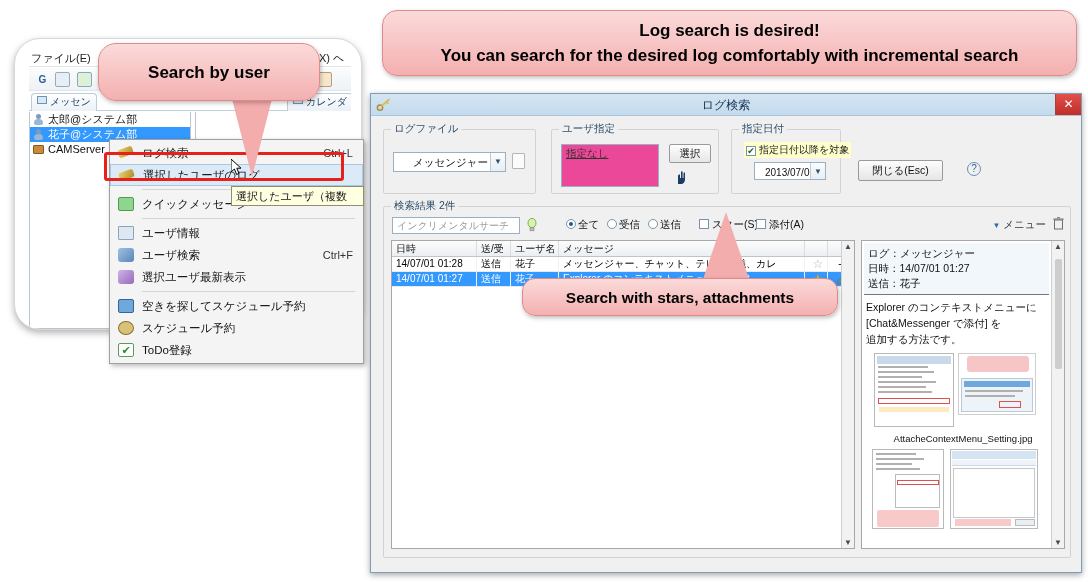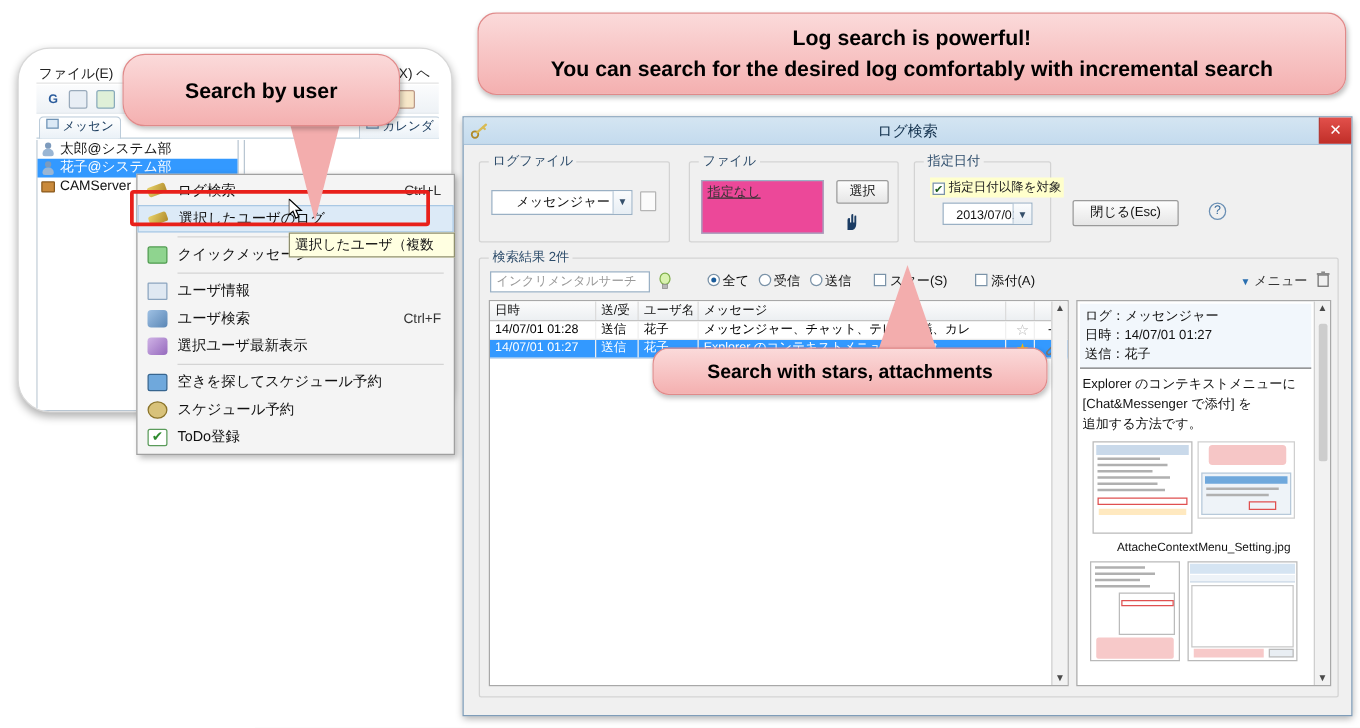--- a/index.html
+++ b/index.html
@@ -376,21 +376,21 @@
   <svg id="ctx-cursor" viewBox="0 0 12 17">
     <polygon points="0,0 0,13 3.4,10 5.6,15.5 8,14.5 5.8,9.2 10,9.2" fill="#fff" stroke="#000" stroke-width="1"></polygon>
   </svg>
 
   <div id="ctx-tooltip">選択したユーザ（複数</div>
 
   <div id="bubble-user-tail"></div>
   <div class="bubble" id="bubble-user">Search by user</div>
 
   <div class="bubble" id="bubble-top">
-    <div>Log search is powerful!</div>
+    <div>Log search is desired!</div>
     <div>You can search for the desired log comfortably with incremental search</div>
   </div>
 
   <div id="dialog">
 
     <div id="dlg-titlebar">
       <svg id="dlg-appicon" viewBox="0 0 16 16">
         <circle cx="4" cy="11" r="3" fill="none" stroke="#b08a2a" stroke-width="1.6"></circle>
         <path d="M6 9 L14 2" stroke="#d9bb55" stroke-width="2.2" stroke-linecap="round"></path>
         <path d="M11.5 4.5 L13 6" stroke="#d9bb55" stroke-width="2" stroke-linecap="round"></path>
@@ -402,21 +402,21 @@
     <div class="group" id="grp-logfile">
       <span class="group-title">ログファイル</span>
       <div class="combo" style="left:9px; top:22px; width:113px; height:20px;">
         <span>メッセンジャー</span>
         <span class="arr">▼</span>
       </div>
       <div style="position:absolute;left:128px;top:23px;width:13px;height:16px;background:#fbfbfb;border:1px solid #b5b5b5;border-radius:1px;"></div>
     </div>
 
     <div class="group" id="grp-user">
-      <span class="group-title">ファイル</span>
+      <span class="group-title">ユーザ指定</span>
       <div class="textarea-box" style="left:9px; top:14px; width:98px; height:43px;">指定なし</div>
       <div class="winbtn" style="left:117px; top:14px; width:42px; height:19px; line-height:17px;">選択</div>
       <svg style="position:absolute;left:122px;top:40px;width:14px;height:16px;" viewBox="0 0 14 16">
         <path d="M4 14 L4 6 Q4 4 6 4.6 L6 8 L7 8 L7 2.5 Q7 0.8 8.6 1.4 L8.6 8 L9.5 8 L9.5 3.5 Q9.5 2 11 2.6 L11 9 Q11 13 8 14 Z" fill="#1b3c63"></path>
       </svg>
     </div>
 
     <div class="group" id="grp-date">
       <span class="group-title">指定日付</span>
       <div class="checkline" style="left:12px; top:12px; background:#ffffcc; padding:1px 2px;">
@@ -445,21 +445,21 @@
       </div>
       <div class="radio-grp" style="left:223px;">
         <span class="rdo"></span><span>受信</span>
       </div>
       <div class="radio-grp" style="left:264px;">
         <span class="rdo"></span><span>送信</span>
       </div>
       <div class="radio-grp" style="left:315px;">
         <span class="cbx"></span><span>スター(S)</span>
       </div>
-      <div class="radio-grp" style="left:396px;">
+      <div class="radio-grp" style="left:372px;">
         <span class="cbx"></span><span>添付(A)</span>
       </div>
 
       <div id="menu-link">
         <span style="color:#2a6fb0;font-size:8px;">▼</span>
         <span>メニュー</span>
       </div>
       <svg id="trash-ico" viewBox="0 0 11 13">
         <rect x="1.5" y="3" width="8" height="9" fill="none" stroke="#6f6f6f"></rect>
         <rect x="0.4" y="1.4" width="10.2" height="1.6" fill="#8a8a8a"></rect>

